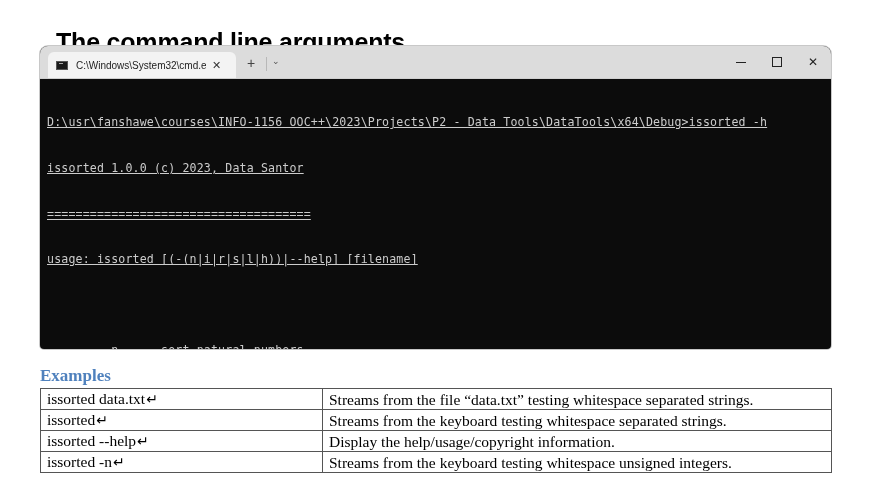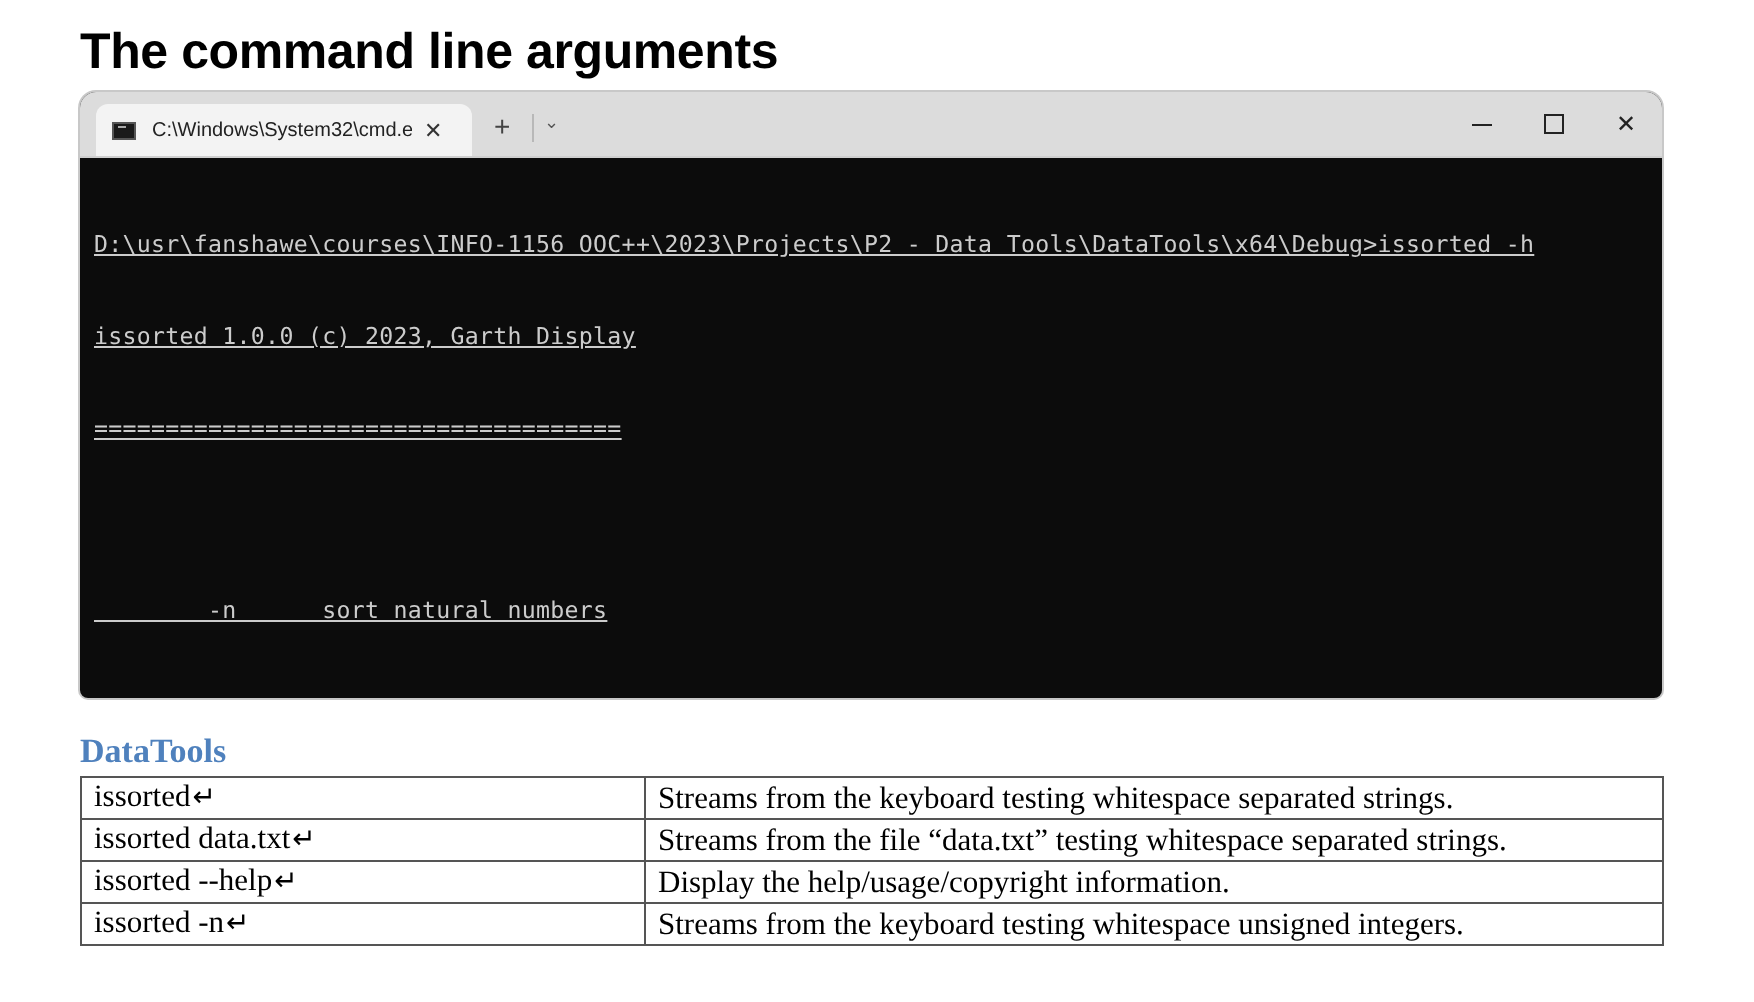--- a/index.html
+++ b/index.html
@@ -1,20 +1,20 @@
 <!DOCTYPE html>
 <html><head>
   <meta charset="utf-8">
   <style>
     html, body { margin: 0; padding: 0; background: #ffffff; }
     body { width: 877px; height: 501px; position: relative; overflow: hidden; font-family: "Liberation Sans", sans-serif; }
     .page-title {
       position: absolute; left: 40px; top: 12px;
       font-family: "Liberation Sans", sans-serif; font-weight: bold; font-size: 25px;
-      color: #000; letter-spacing: -0.2px; margin: 0;
+      color: #000; letter-spacing: -0.2px; margin: 16px;
     }
     .window {
       position: absolute; left: 40px; top: 46px; width: 791px; height: 303px;
       border-radius: 8px 8px 4px 4px; overflow: hidden;
       box-shadow: 0 0 0 1px #c8c8c8;
       background: #0c0c0c;
     }
     .titlebar {
       height: 32px; background: #dcdcdc; position: relative;
       border-bottom: 1px solid #cfcfcf;
@@ -78,49 +78,50 @@
     <span class="tab-sep"></span>
     <span class="tab-dropdown">⌄</span>
     <div class="win-controls">
       <div class="win-btn min"></div>
       <div class="win-btn max"></div>
       <div class="win-btn close">✕</div>
     </div>
   </div>
   <div class="terminal">
     <div class="term-line">D:\usr\fanshawe\courses\INFO-1156 OOC++\2023\Projects\P2 - Data Tools\DataTools\x64\Debug&gt;issorted -h</div>
-    <div class="term-line">issorted 1.0.0 (c) 2023, Garth Display</div>
+    <div class="term-line">issorted 1.0.0 (c) 2023, Data Santor</div>
     <div class="term-line">=====================================</div>
+    <div class="term-line">usage: issorted [(-(n|i|r|s|l|h))|--help] [filename]</div>
     <div class="term-line"></div>
     <div class="term-line">        -n      sort natural numbers</div>
     
     
     
     
     
     
     
     
     
     
     
   </div>
 </div>
 
-<div class="section-head">DataTools</div>
+<div class="section-head">Examples</div>
 
 <table class="examples">
   <tbody>
       <tr>
+    <td class="cmd"><span>issorted data.txt</span><span class="enter">↵</span></td>
+    <td>Streams from the file “data.txt” testing whitespace separated strings.</td>
+  </tr>
+  <tr>
     <td class="cmd"><span>issorted</span><span class="enter">↵</span></td>
     <td>Streams from the keyboard testing whitespace separated strings.</td>
-  </tr>
-  <tr>
-    <td class="cmd"><span>issorted data.txt</span><span class="enter">↵</span></td>
-    <td>Streams from the file “data.txt” testing whitespace separated strings.</td>
   </tr>
   <tr>
     <td class="cmd"><span>issorted --help</span><span class="enter">↵</span></td>
     <td>Display the help/usage/copyright information.</td>
   </tr>
   <tr>
     <td class="cmd"><span>issorted -n</span><span class="enter">↵</span></td>
     <td>Streams from the keyboard testing whitespace unsigned integers.</td>
   </tr>
 </tbody>

